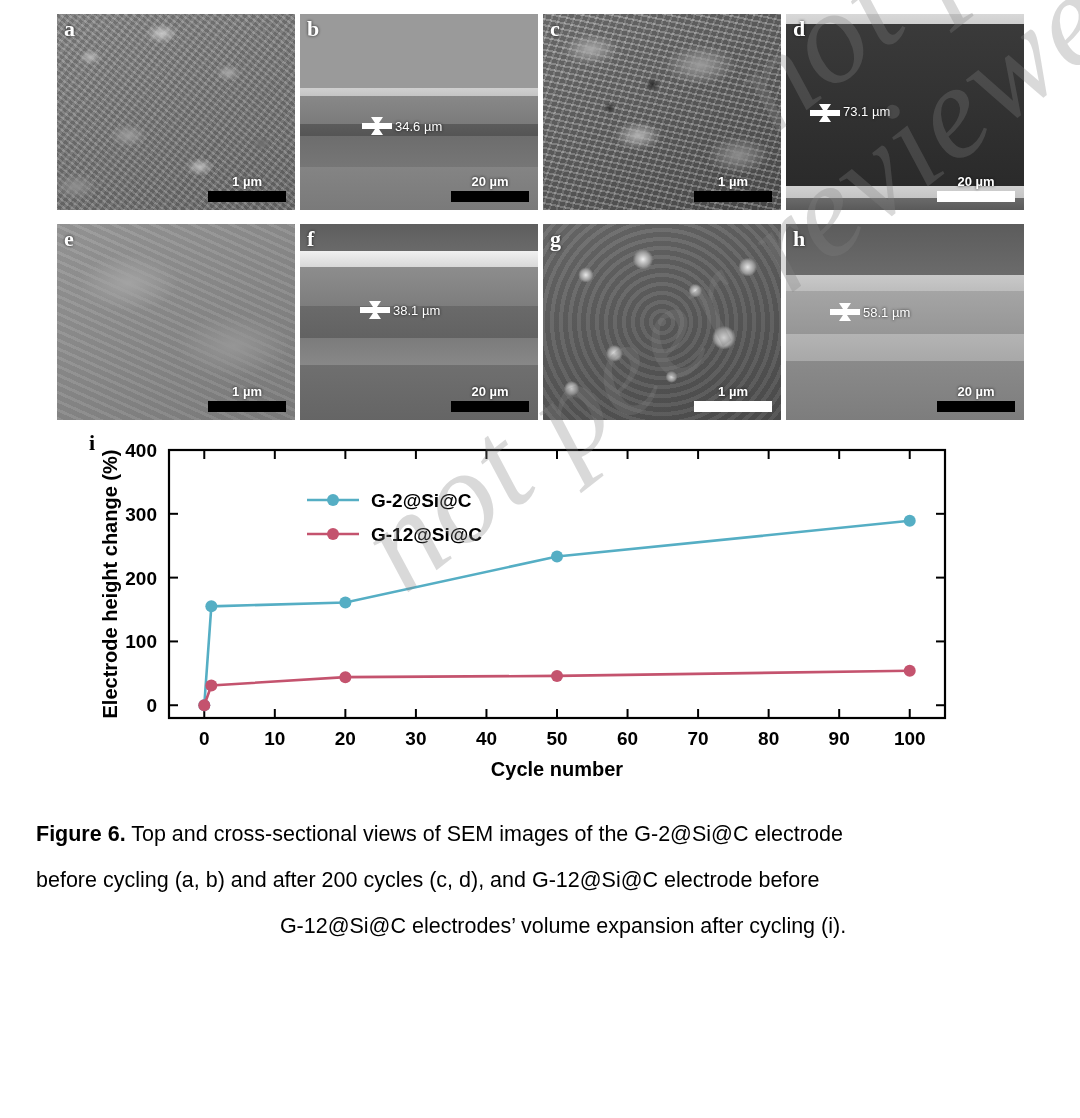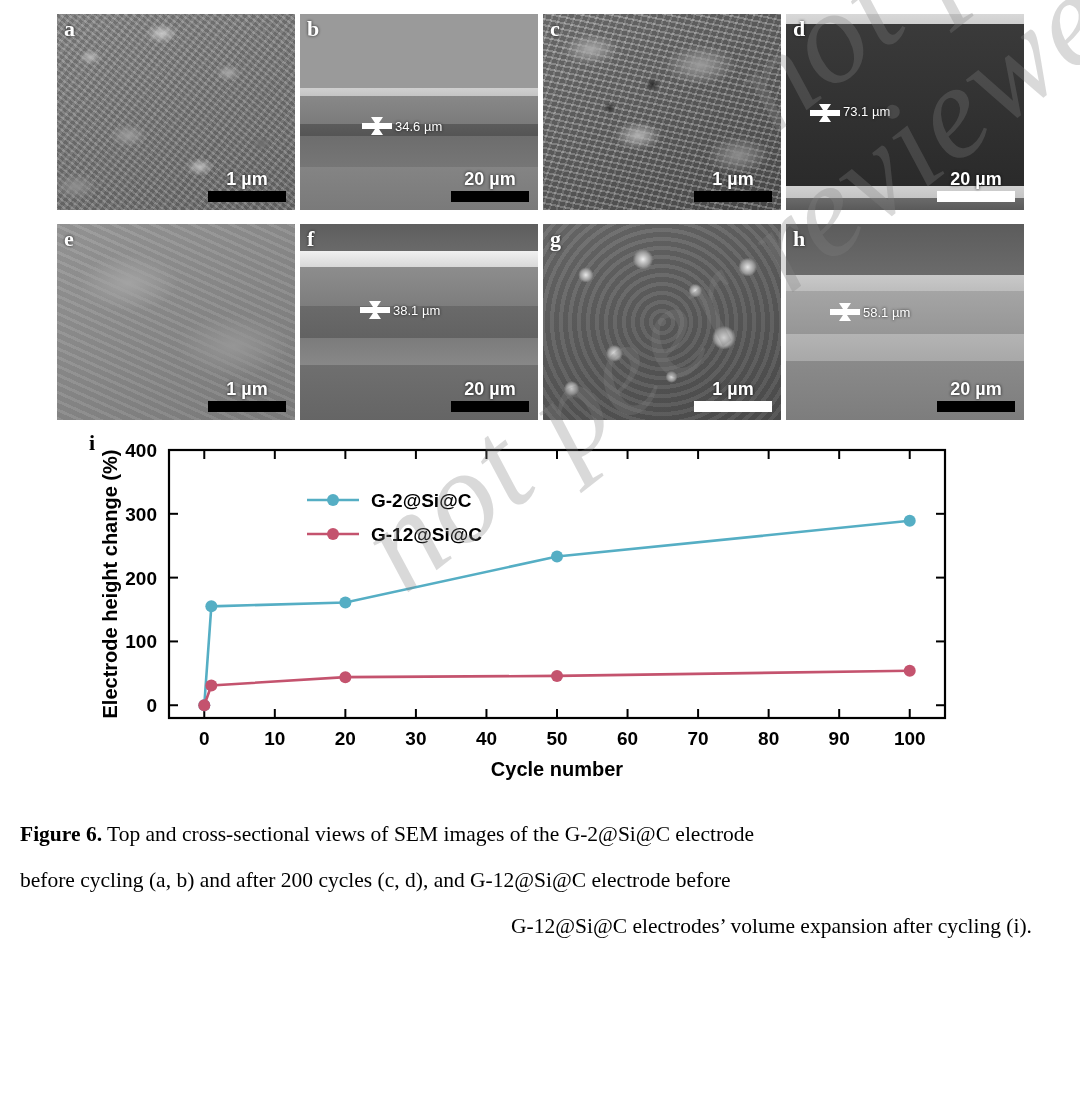--- a/index.html
+++ b/index.html
@@ -71,21 +71,21 @@
   
   .scalebar {
     position: absolute;
     right: 9px;
     bottom: 8px;
     z-index: 5;
     text-align: center;
   }
   .scalebar .sb-text {
     font-family: "Liberation Sans", sans-serif;
-    font-size: 18px;
+    font-size: 13px;
     font-weight: bold;
     color: #ffffff;
     text-shadow: 0 0 3px rgba(0,0,0,0.9);
     line-height: 1.05;
     display: block;
     margin-bottom: 2px;
   }
   .scalebar .sb-bar {
     width: 78px;
     height: 11px;
@@ -257,34 +257,34 @@
     font-family: "Liberation Serif", serif;
     font-size: 22px;
     font-weight: bold;
     color: #000;
   }
   #chart-svg { position: absolute; left: 0; top: 0; }
 
   
   #caption {
     position: absolute;
-    left: 20px;
+    left: 36px;
     top: 822px;
     width: 1012px;
-    font-family: Liberation Serif, serif;
+    font-family: Liberation Sans, sans-serif;
     font-size: 21.5px;
     color: #000;
     line-height: 1.12;
   }
   #caption p {
     margin: 0 0 22px 0;
     text-align: justify;
     text-justify: inter-word;
   }
-  #caption p:last-child { text-align: right; margin-left: 42px; }
+  #caption p:last-child { text-align: center; margin-left: 42px; }
   #caption b { font-weight: bold; }
 </style>
 </head>
 <body>
 
 <div id="watermark">
   <div class="wm-text" id="wm1">not peer reviewed</div>
   <div class="wm-text" id="wm2">not peer reviewed</div>
 </div>
 

